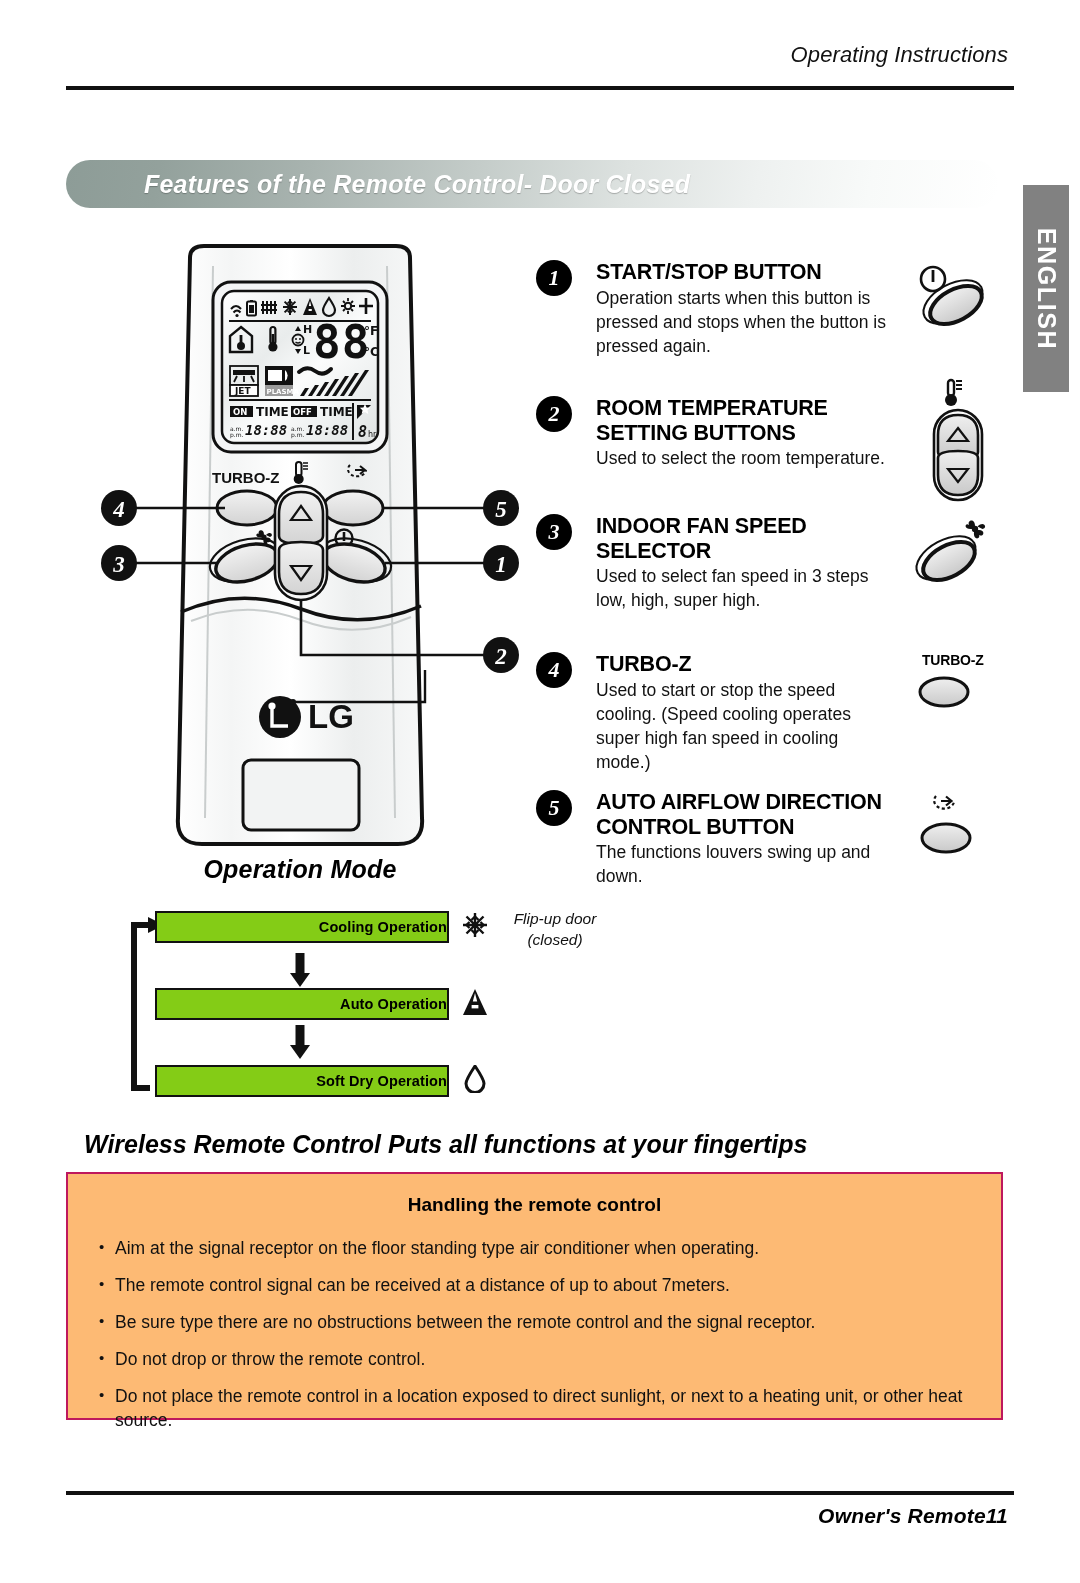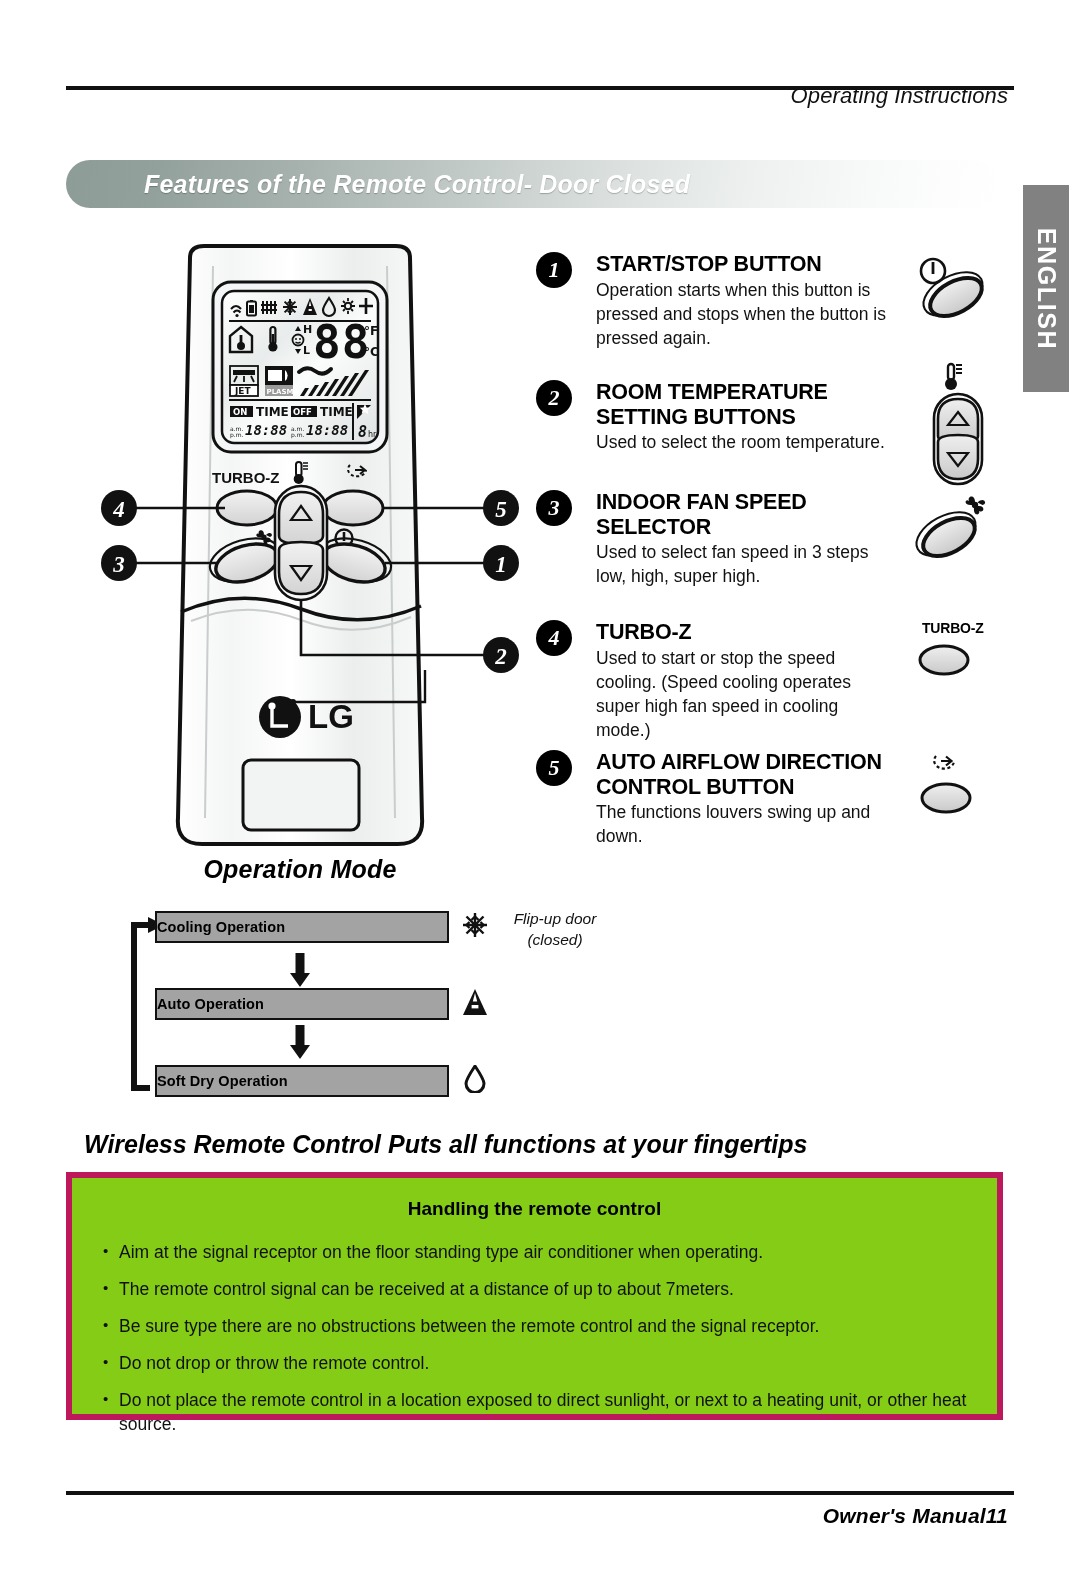--- a/index.html
+++ b/index.html
@@ -7,21 +7,20 @@
     width:1080px;height:1583px;position:relative;overflow:hidden;
     font-family:"Liberation Sans", sans-serif;color:#000;
   }
   .page{position:absolute;inset:0;}
 
   
   .hdr-text{
     position:absolute;right:72px;top:42px;
     font-size:22px;font-style:italic;font-weight:400;letter-spacing:.1px;
     color:#111;
-    margin-top:41px;
   }
   .hdr-rule{
     position:absolute;left:66px;right:66px;top:86px;height:4px;background:#111;
   }
 
   
   .lang-tab{
     position:absolute;left:1023px;top:185px;width:46px;height:207px;
     background:#818181;
   }
@@ -56,38 +55,38 @@
   }
 
   
   .op-title{
     position:absolute;left:0;top:855px;width:600px;text-align:center;
     font-size:25px;font-weight:bold;font-style:italic;letter-spacing:.2px;
   }
   .op-chart{position:absolute;left:120px;top:893px;width:400px;height:215px;}
   .op-box{
     position:absolute;left:35px;width:290px;height:28px;
-    border:2px solid #111;background:#a3a3a3;
-    display:flex;align-items:center;justify-content:flex-start;
+    border:2px solid #111;background:#84cc16;
+    display:flex;align-items:center;justify-content:flex-end;
     font-size:14.5px;font-weight:bold;letter-spacing:.1px;
   }
   .op-icon{
     position:absolute;left:338px;width:34px;height:28px;
     display:flex;align-items:center;justify-content:center;
     font-size:25px;line-height:1;
   }
 
   
   .wl-title{
     position:absolute;left:84px;top:1130px;
     font-size:25px;font-weight:bold;font-style:italic;letter-spacing:0px;
   }
   .note-box{
     position:absolute;left:66px;top:1172px;width:937px;height:248px;
-    border:6px solid #be185d;background:#84cc16;box-sizing:border-box;
+    border:2px solid #be185d;background:#fdba74;box-sizing:border-box;
   }
   .note-title{
     position:absolute;left:0;right:0;top:20px;text-align:center;
     font-size:19px;font-weight:bold;
   }
   .note-list{
     position:absolute;left:22px;right:16px;top:54px;
     margin:8px;padding:0;list-style:none;
   }
   .note-list li{
@@ -110,21 +109,21 @@
   .features{position:absolute;left:536px;top:252px;width:470px;}
   .feat{position:relative;margin-bottom:0;}
   .badge{
     position:absolute;left:0;top:0;width:36px;height:36px;border-radius:50%;
     background:#000;color:#fff;display:flex;align-items:center;justify-content:center;
     font-size:22px;font-weight:bold;font-style:italic;font-family:"Liberation Serif",serif;
   }
   .feat-body{margin-left:60px;padding-right:110px;}
   .feat-h{
     font-size:21.5px;font-weight:bold;line-height:24.5px;letter-spacing:-.2px;
-    margin:0 0 1px 0;
+    margin:8px 0 1px 0;
   }
   .feat-p{font-size:17.5px;line-height:24px;margin:0;color:#111;}
   .feat-art{position:absolute;right:0;top:0;width:100px;height:90px;}
 </style>
 </head>
 <body>
 
 <div class="page">
 
   <div class="hdr-text">Operating Instructions</div>
@@ -590,16 +589,16 @@
       <li>Aim at the signal receptor on the floor standing type air conditioner when operating.</li>
       <li>The remote control signal can be received at a distance of up to about 7meters.</li>
       <li>Be sure type there are no obstructions between the remote control and the signal receptor.</li>
       <li>Do not drop or throw the remote control.</li>
       <li>Do not place the remote control in a location exposed to direct sunlight, or next to a heating unit, or other heat source.</li>
     </ul>
   </div>
 
   <div class="ftr-rule"></div>
   <div class="ftr-text">
-    <span>Owner's Manual</span><span class="pg">11</span>
+    <span>Owner's Remote</span><span class="pg">11</span>
   </div>
 
 </div>
 
 </body></html>

